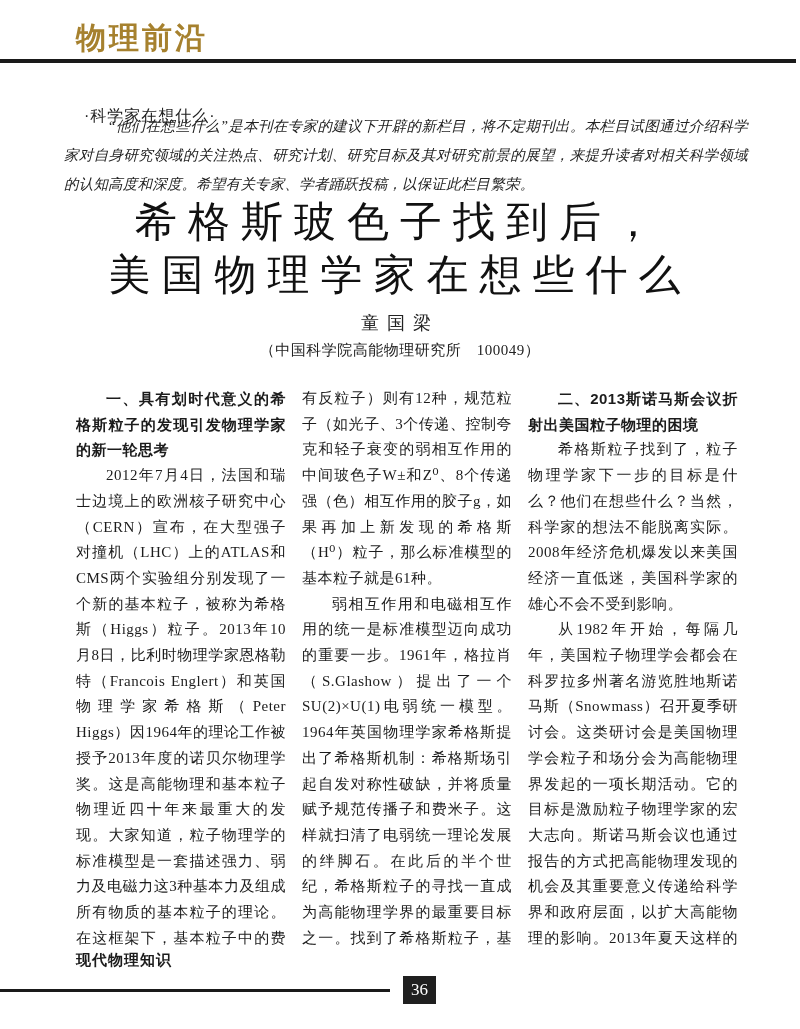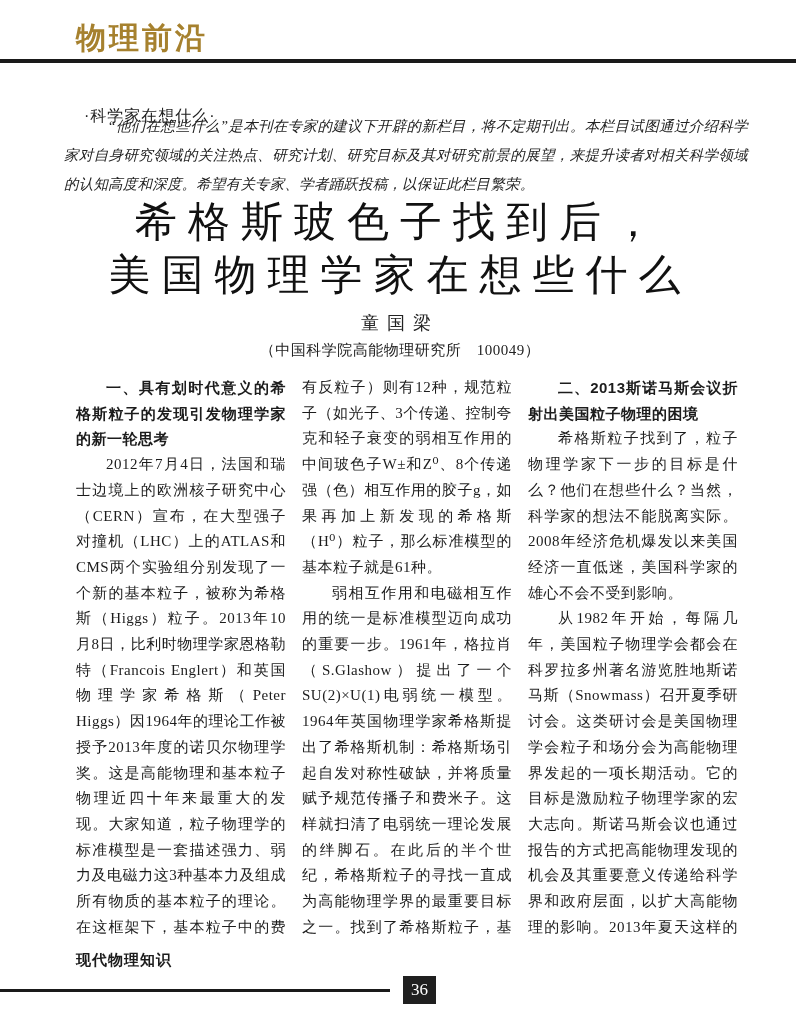--- a/index.html
+++ b/index.html
@@ -46,21 +46,21 @@
   .author{
     position:absolute;left:0;top:311px;width:800px;
     text-align:center;font-size:18px;letter-spacing:8px;color:#222;
   }
   .affiliation{
     position:absolute;left:0;top:341px;width:800px;
     text-align:center;font-size:15px;letter-spacing:0.5px;color:#222;
   }
   
   .body-columns{
-    position:absolute;left:76px;top:375px;width:662px;height:566px;
+    position:absolute;left:76px;top:386px;width:662px;height:566px;
     display:flex;gap:16px;overflow:hidden;
   }
   .col{flex:1 1 0;overflow:hidden;}
   .para,.sec-heading{
     margin:0;
     font-size:15px;line-height:25.7px;letter-spacing:0.5px;
     text-align:justify;color:#1c1c1c;
   }
   .sec-heading{
     font-family:"Liberation Sans","DejaVu Sans",sans-serif;

